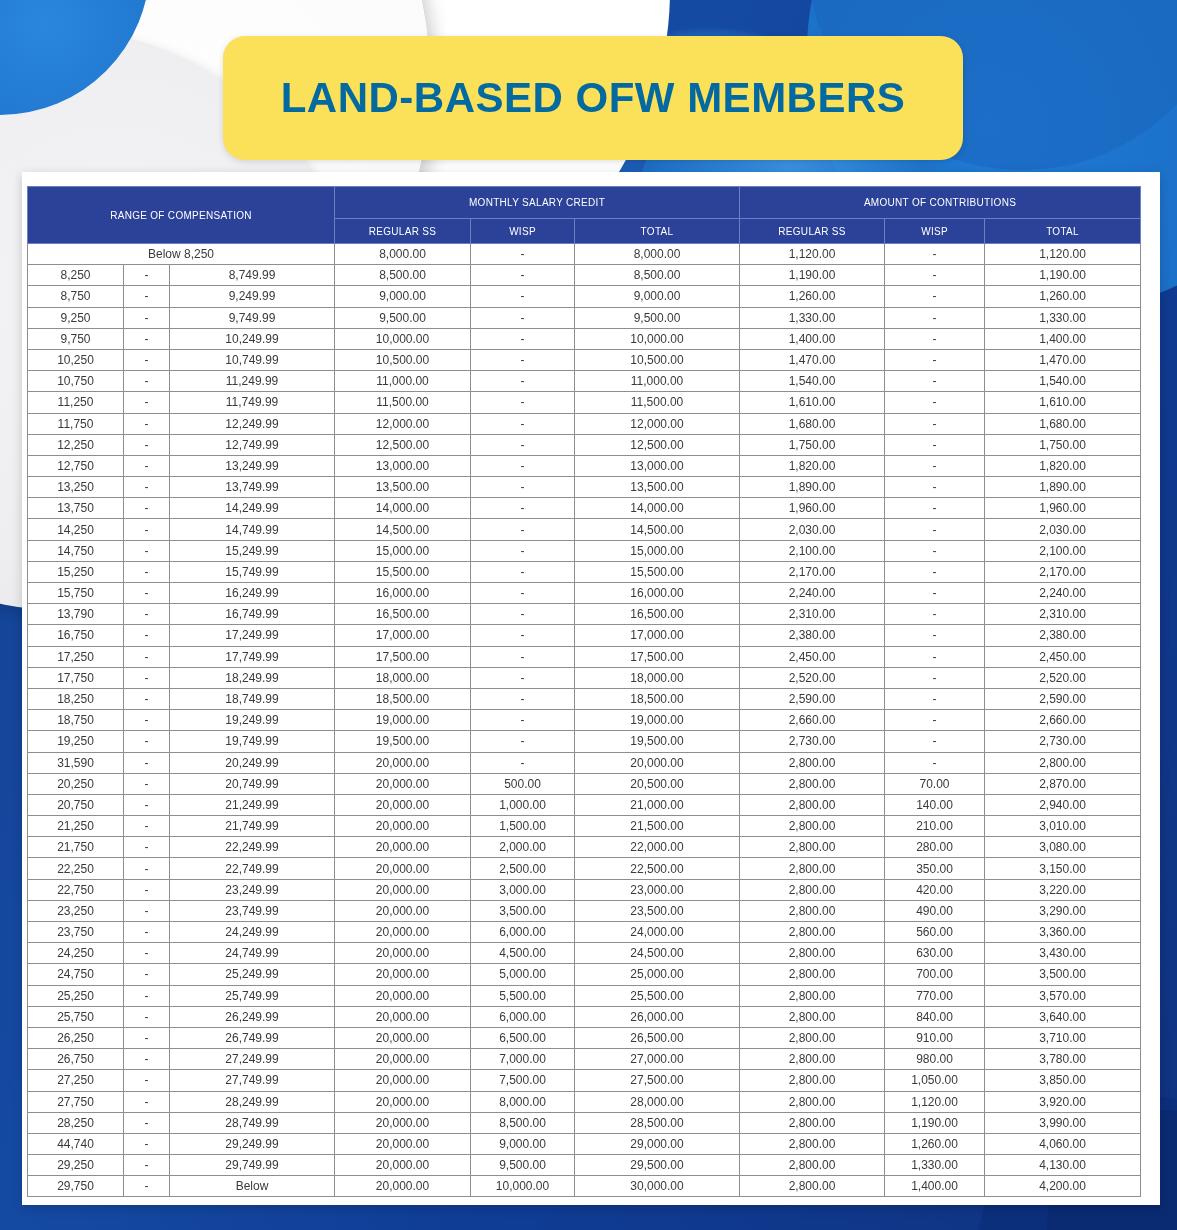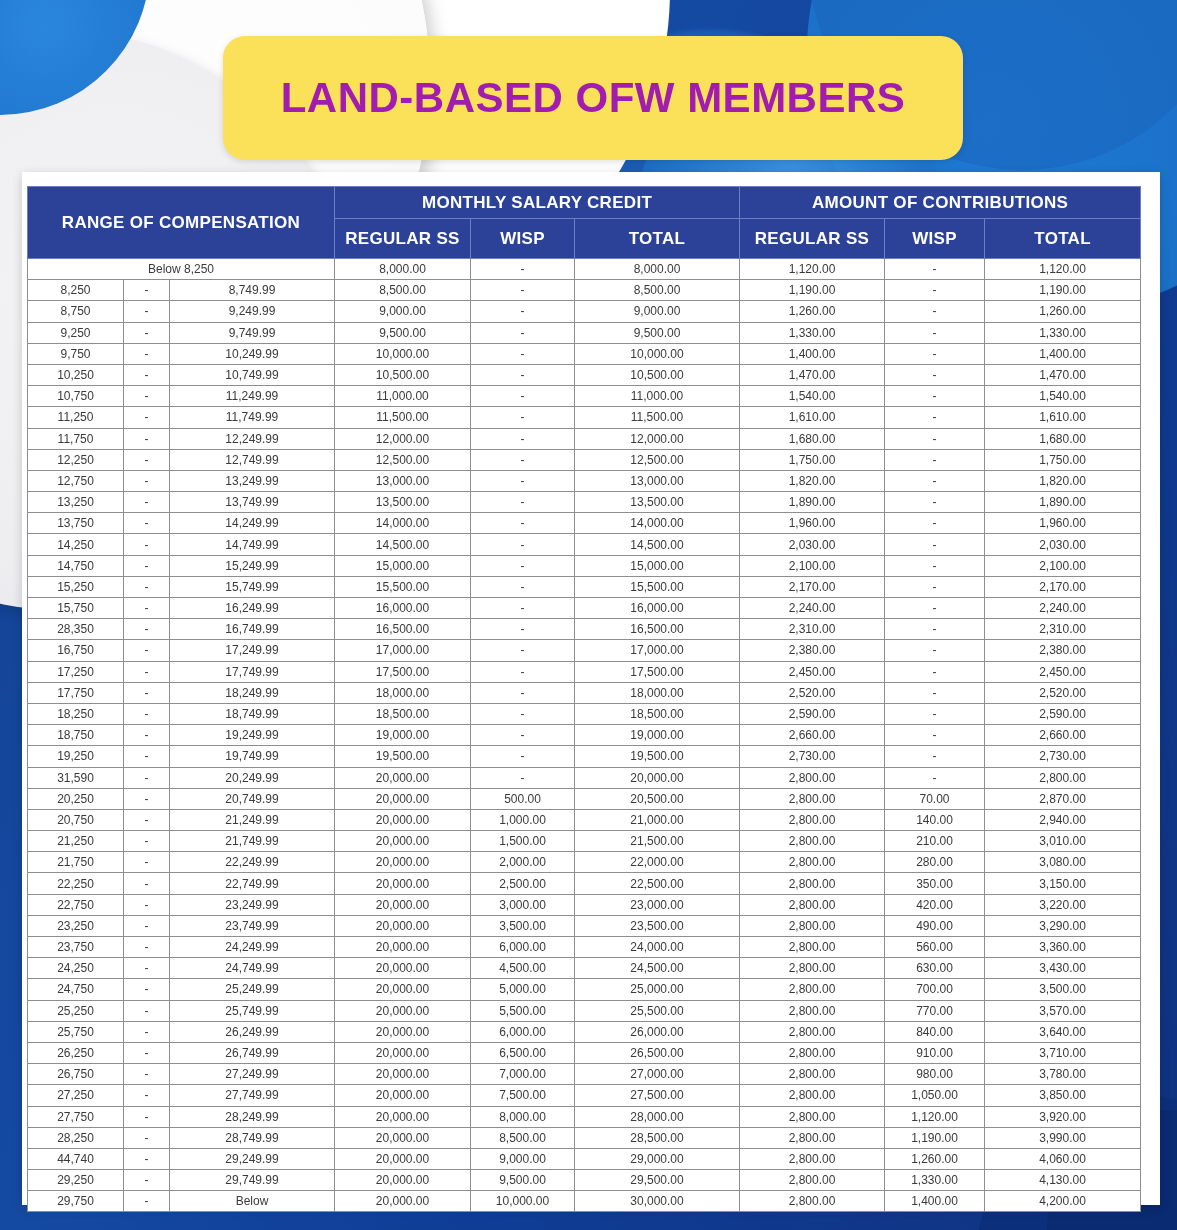--- a/index.html
+++ b/index.html
@@ -92,21 +92,21 @@
     background:#fbe05a;
     border-radius:22px;
     z-index:6;
     display:flex;
     flex-direction:column;
     align-items:center;
     justify-content:center;
     box-shadow:0 2px 6px rgba(0,0,0,.12);
   }
   #title-main {
-    color:#a21caf;
+    color:#0369a1;
     font-weight:bold;
     font-size:42px;
     letter-spacing:.5px;
     line-height:1.05;
     text-align:center;
   }
   #title-sub {
     color:#2c3663;
     font-size:28px;
     line-height:1.2;
@@ -131,29 +131,29 @@
     border-collapse:collapse;
     z-index:7;
     table-layout:fixed;
     font-size:12px;
     color:#3a3a3a;
     background:#fff;
   }
   #rate-table th {
     background:#2b4298;
     color:#ffffff;
-    font-size:17px;
-    font-weight:bold;
+    font-size:10px;
+    font-weight:normal;
     letter-spacing:.3px;
     text-align:center;
     border:1px solid #6d7fc0;
     padding:5px 2px;
   }
   #rate-table thead tr:first-child th { height:32px; }
-  #rate-table thead tr:nth-child(2) th { height:40px; }
+  #rate-table thead tr:nth-child(2) th { height:25px; }
   #rate-table td {
     border:1px solid #8e8e8e;
     height:21.2px;
     padding:0 7px;
     text-align:center;
     font-size:12px;
     white-space:nowrap;
     background:#ffffff;
   }
   td.c-lo  { text-align:right;  width:95px; }
@@ -403,21 +403,21 @@
         <td class="c-dash">-</td>
         <td class="c-hi">16,249.99</td>
         <td class="num">16,000.00</td>
         <td class="num">-</td>
         <td class="num hl">16,000.00</td>
         <td class="num">2,240.00</td>
         <td class="num">-</td>
         <td class="num hl">2,240.00</td>
       </tr>
       <tr>
-        <td class="c-lo">28,350</td>
+        <td class="c-lo">13,790</td>
         <td class="c-dash">-</td>
         <td class="c-hi">16,749.99</td>
         <td class="num">16,500.00</td>
         <td class="num">-</td>
         <td class="num hl">16,500.00</td>
         <td class="num">2,310.00</td>
         <td class="num">-</td>
         <td class="num hl">2,310.00</td>
       </tr>
       <tr>

